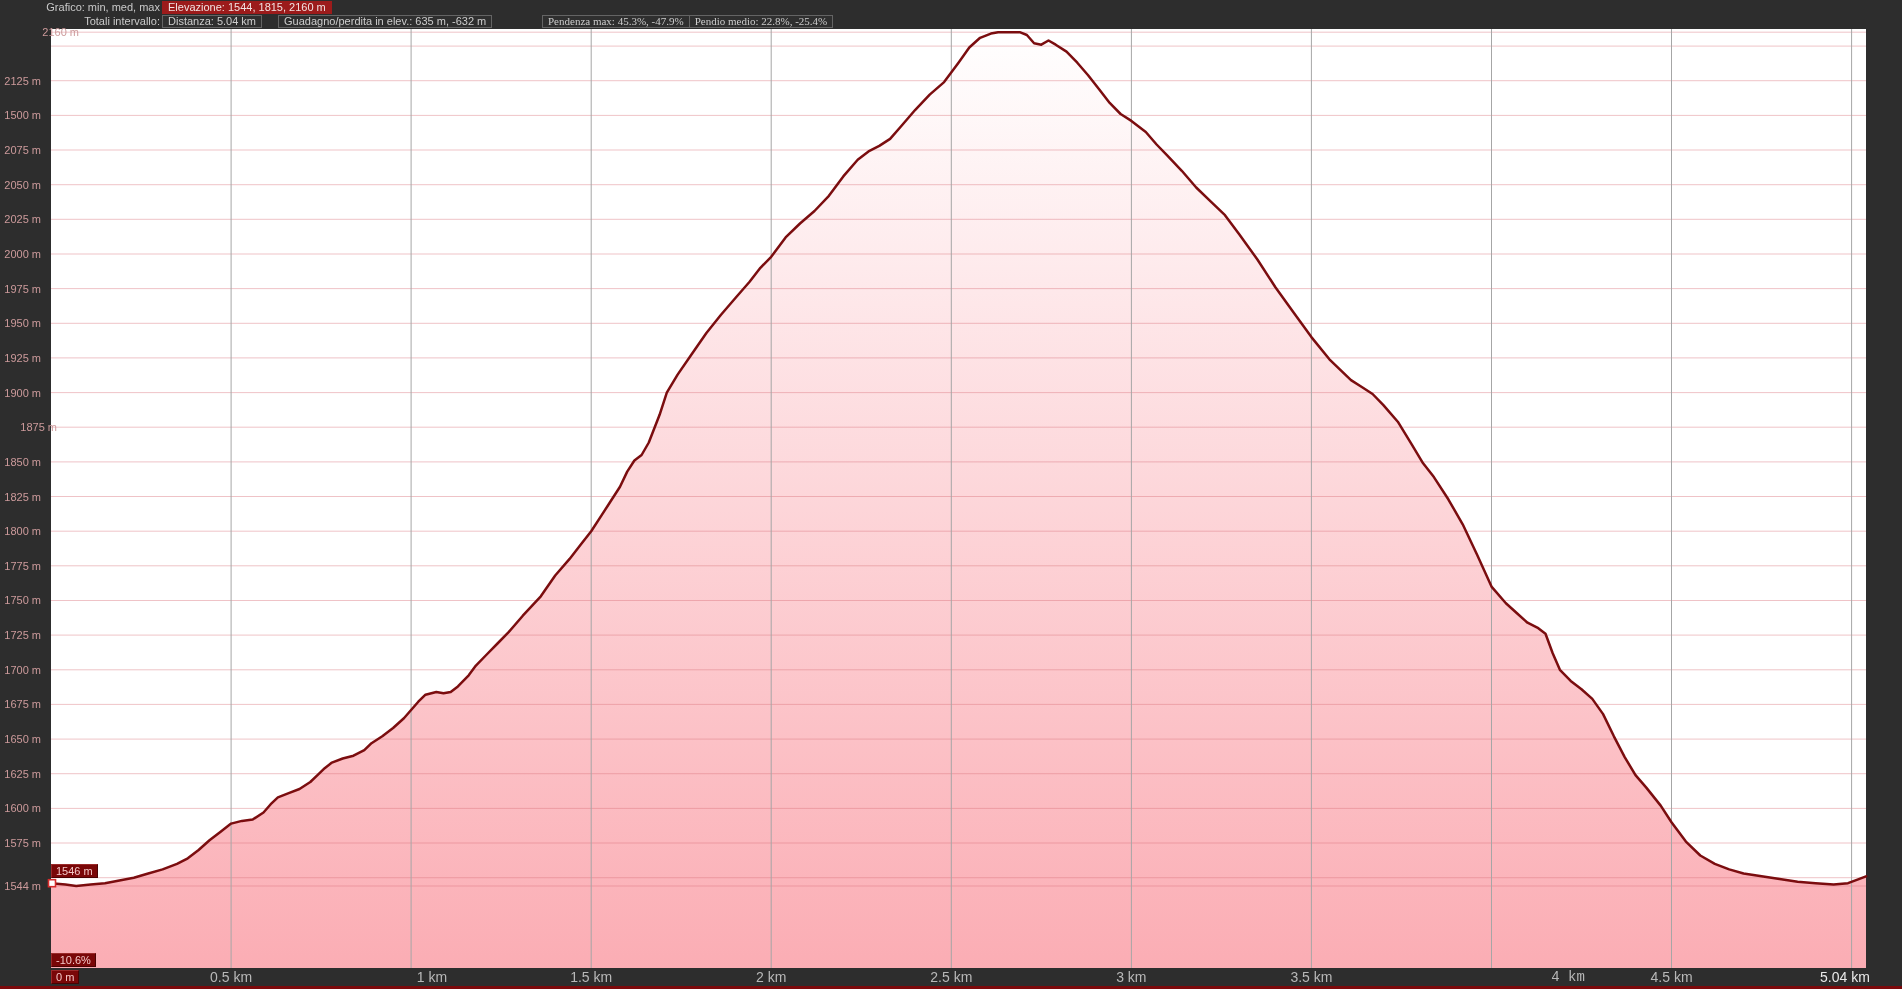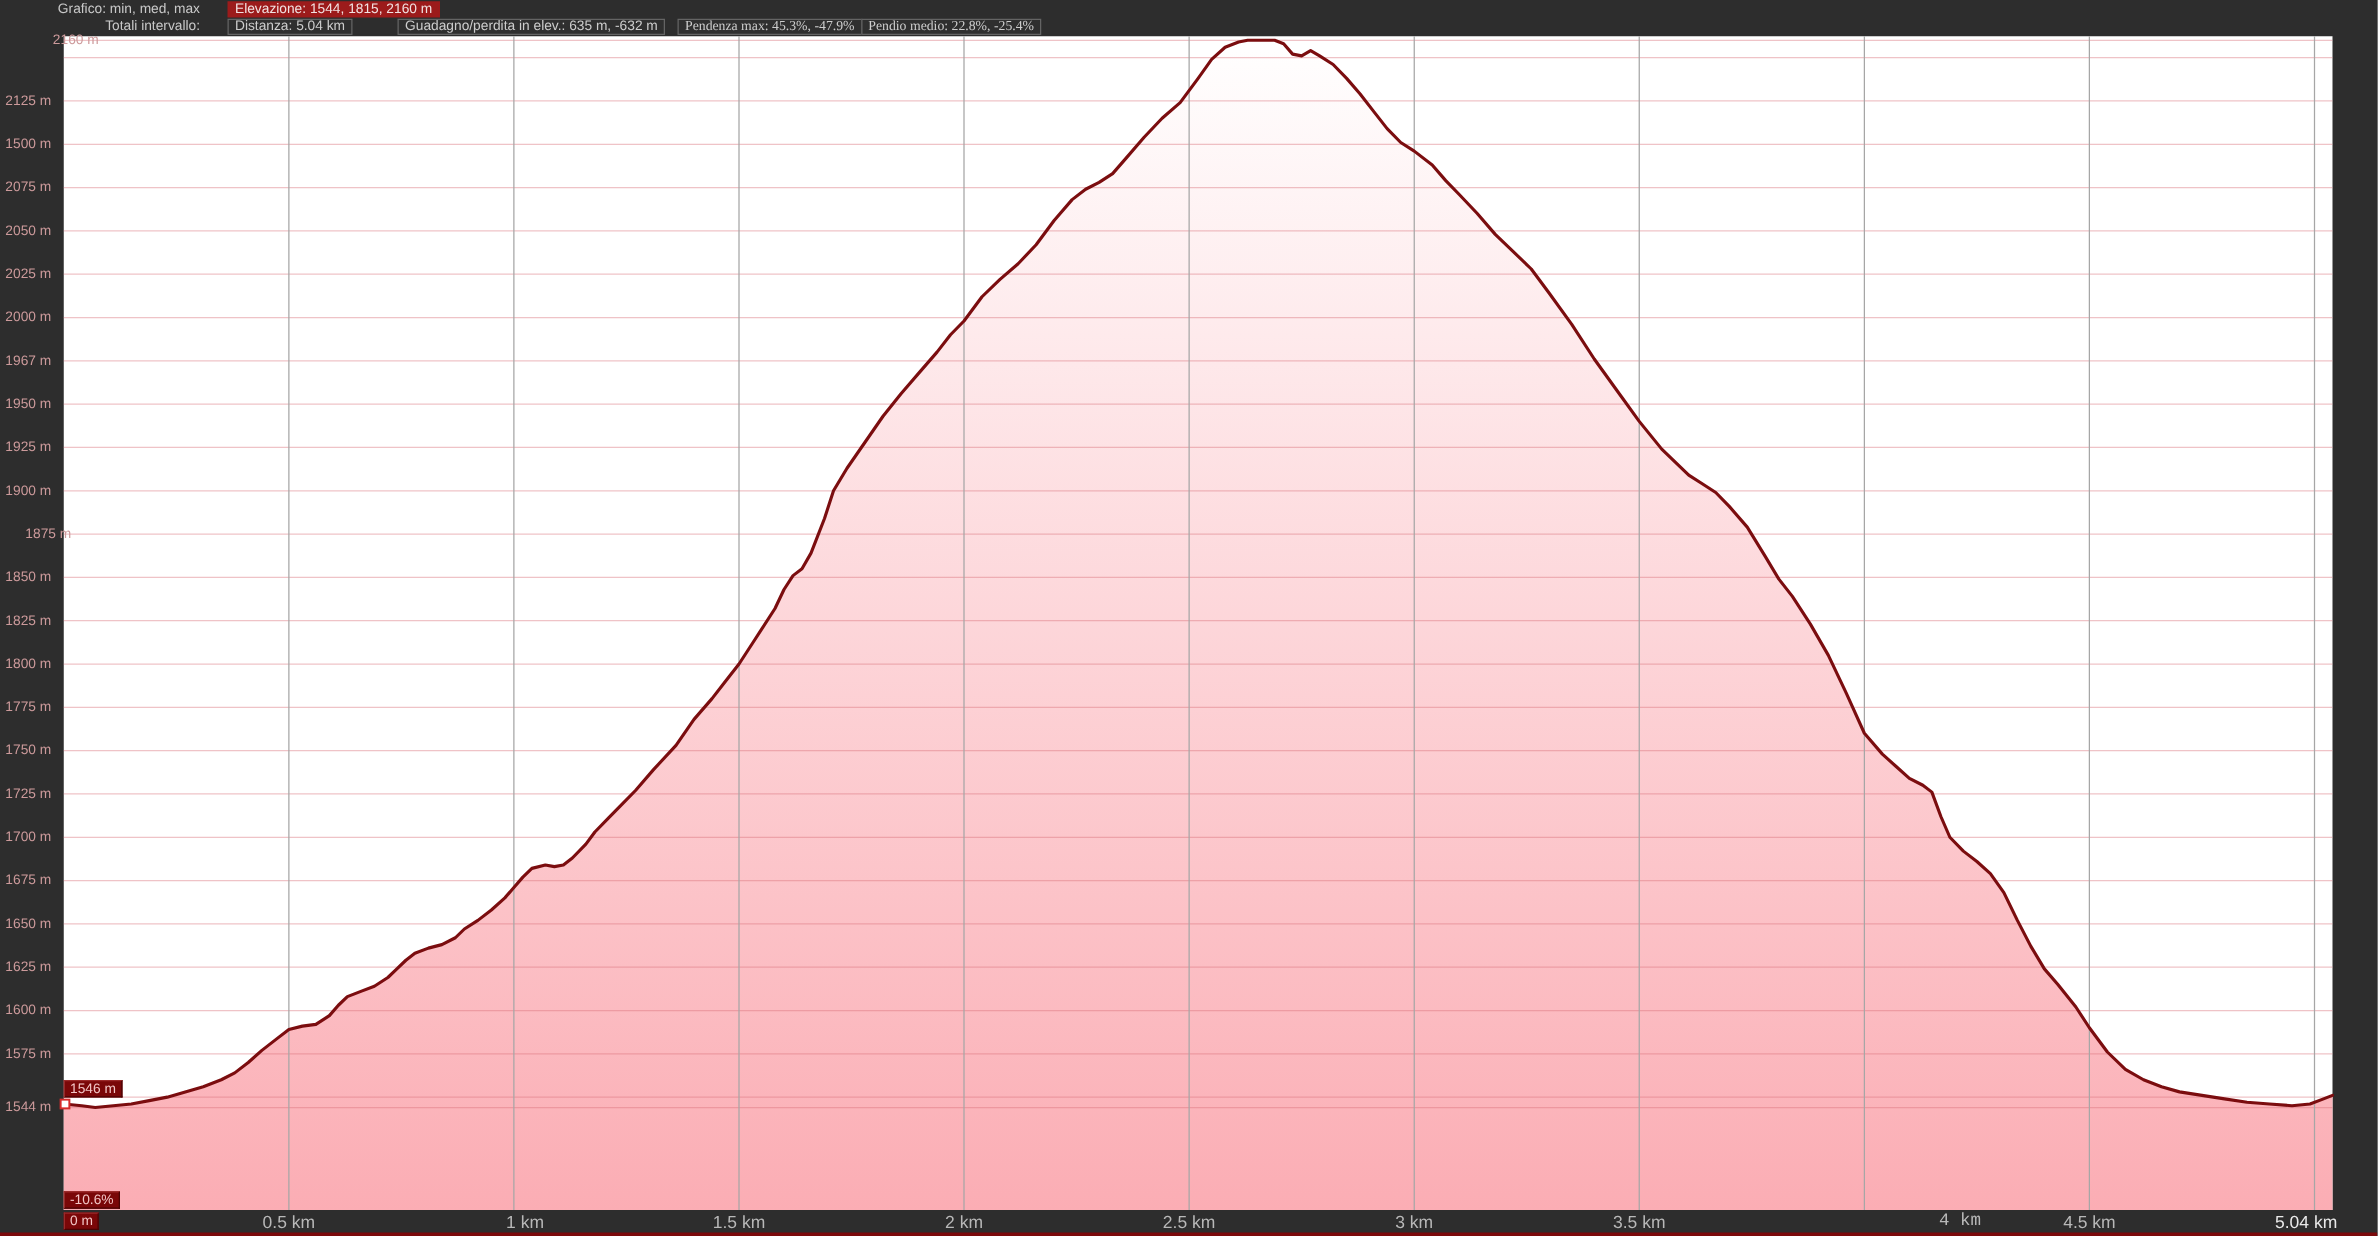--- a/index.html
+++ b/index.html
@@ -9,21 +9,21 @@
     --header-red-bg:#9c1b1b; --header-red-text:#f1e2e2;
     --header-text:#c9c9c9; --info-box-bg:#2f2f2f; --info-box-border:#646464;
     --bottom-line:#7b090b;
   }
   html,body{margin:0;padding:0;}
   body{background:#1a1a1a;font-family:"Liberation Sans",sans-serif;}
   .stage{position:relative;width:1902px;height:989px;background:var(--page-bg);overflow:hidden;}
 
   
   .hdr-row{position:absolute;left:0;display:flex;align-items:flex-start;height:13px;
-           font-size:11px;line-height:13px;color:var(--header-text);white-space:nowrap;gap:20px;}
+           font-size:11px;line-height:13px;color:var(--header-text);white-space:nowrap;}
   .hdr-row1{top:1px;}
   .hdr-row2{top:15px;}
   .hdr-caption{display:inline-block;width:160px;text-align:right;}
   .red-box{background:var(--header-red-bg);color:var(--header-red-text);
            padding:0 6px;margin-left:2px;height:13px;}
   .info-box{background:var(--info-box-bg);border:1px solid var(--info-box-border);
             color:#cdcdcd;padding:0 5px;height:11px;line-height:11px;margin-left:2px;}
   .info-box.gap{margin-left:16px;}
   .slope-group{position:absolute;left:542px;top:15px;display:flex;font-size:11px;
                line-height:13px;color:var(--header-text);white-space:nowrap;}
@@ -126,21 +126,21 @@
     </svg>
 
   <div id="ylabels">
       <div class="ylab" style="top: 26.224px; padding-left: 38px;">2160 m</div>
       <div class="ylab" style="top: 74.734px;">2125 m</div>
       <div class="ylab" style="top: 109.384px;">1500 m</div>
       <div class="ylab" style="top: 144.034px;">2075 m</div>
       <div class="ylab" style="top: 178.684px;">2050 m</div>
       <div class="ylab" style="top: 213.334px;">2025 m</div>
       <div class="ylab" style="top: 247.984px;">2000 m</div>
-      <div class="ylab" style="top: 282.634px;">1967 m</div>
+      <div class="ylab" style="top: 282.634px;">1975 m</div>
       <div class="ylab" style="top: 317.284px;">1950 m</div>
       <div class="ylab" style="top: 351.934px;">1925 m</div>
       <div class="ylab" style="top: 386.584px;">1900 m</div>
       <div class="ylab" style="top: 421.234px; padding-left: 16px;">1875 m</div>
       <div class="ylab" style="top: 455.884px;">1850 m</div>
       <div class="ylab" style="top: 490.534px;">1825 m</div>
       <div class="ylab" style="top: 525.184px;">1800 m</div>
       <div class="ylab" style="top: 559.834px;">1775 m</div>
       <div class="ylab" style="top: 594.484px;">1750 m</div>
       <div class="ylab" style="top: 629.134px;">1725 m</div>
@@ -148,21 +148,21 @@
       <div class="ylab" style="top: 698.434px;">1675 m</div>
       <div class="ylab" style="top: 733.084px;">1650 m</div>
       <div class="ylab" style="top: 767.734px;">1625 m</div>
       <div class="ylab" style="top: 802.384px;">1600 m</div>
       <div class="ylab" style="top: 837.034px;">1575 m</div>
       <div class="ylab" style="top: 880px;">1544 m</div>
     </div>
   <div id="xlabels">
       <div class="plot-badge" id="badge-start-dist">0 m</div>
       <div class="xlab" style="left: 231.06px;">0.5 km</div>
-      <div class="xlab" style="left: 420px;">1 km</div>
+      <div class="xlab" style="left: 432px;">1 km</div>
       <div class="xlab" style="left: 591.179px;">1.5 km</div>
       <div class="xlab" style="left: 771.238px;">2 km</div>
       <div class="xlab" style="left: 951.298px;">2.5 km</div>
       <div class="xlab" style="left: 1131.36px;">3 km</div>
       <div class="xlab" style="left: 1311.42px;">3.5 km</div>
       <div class="xlab" style="left: 1568px; font-family: Liberation Mono, monospace;">4 km</div>
       <div class="xlab" style="left: 1671.54px;">4.5 km</div>
       <div class="xlab end" style="left: 1820px;">5.04 km</div>
     </div>
 

